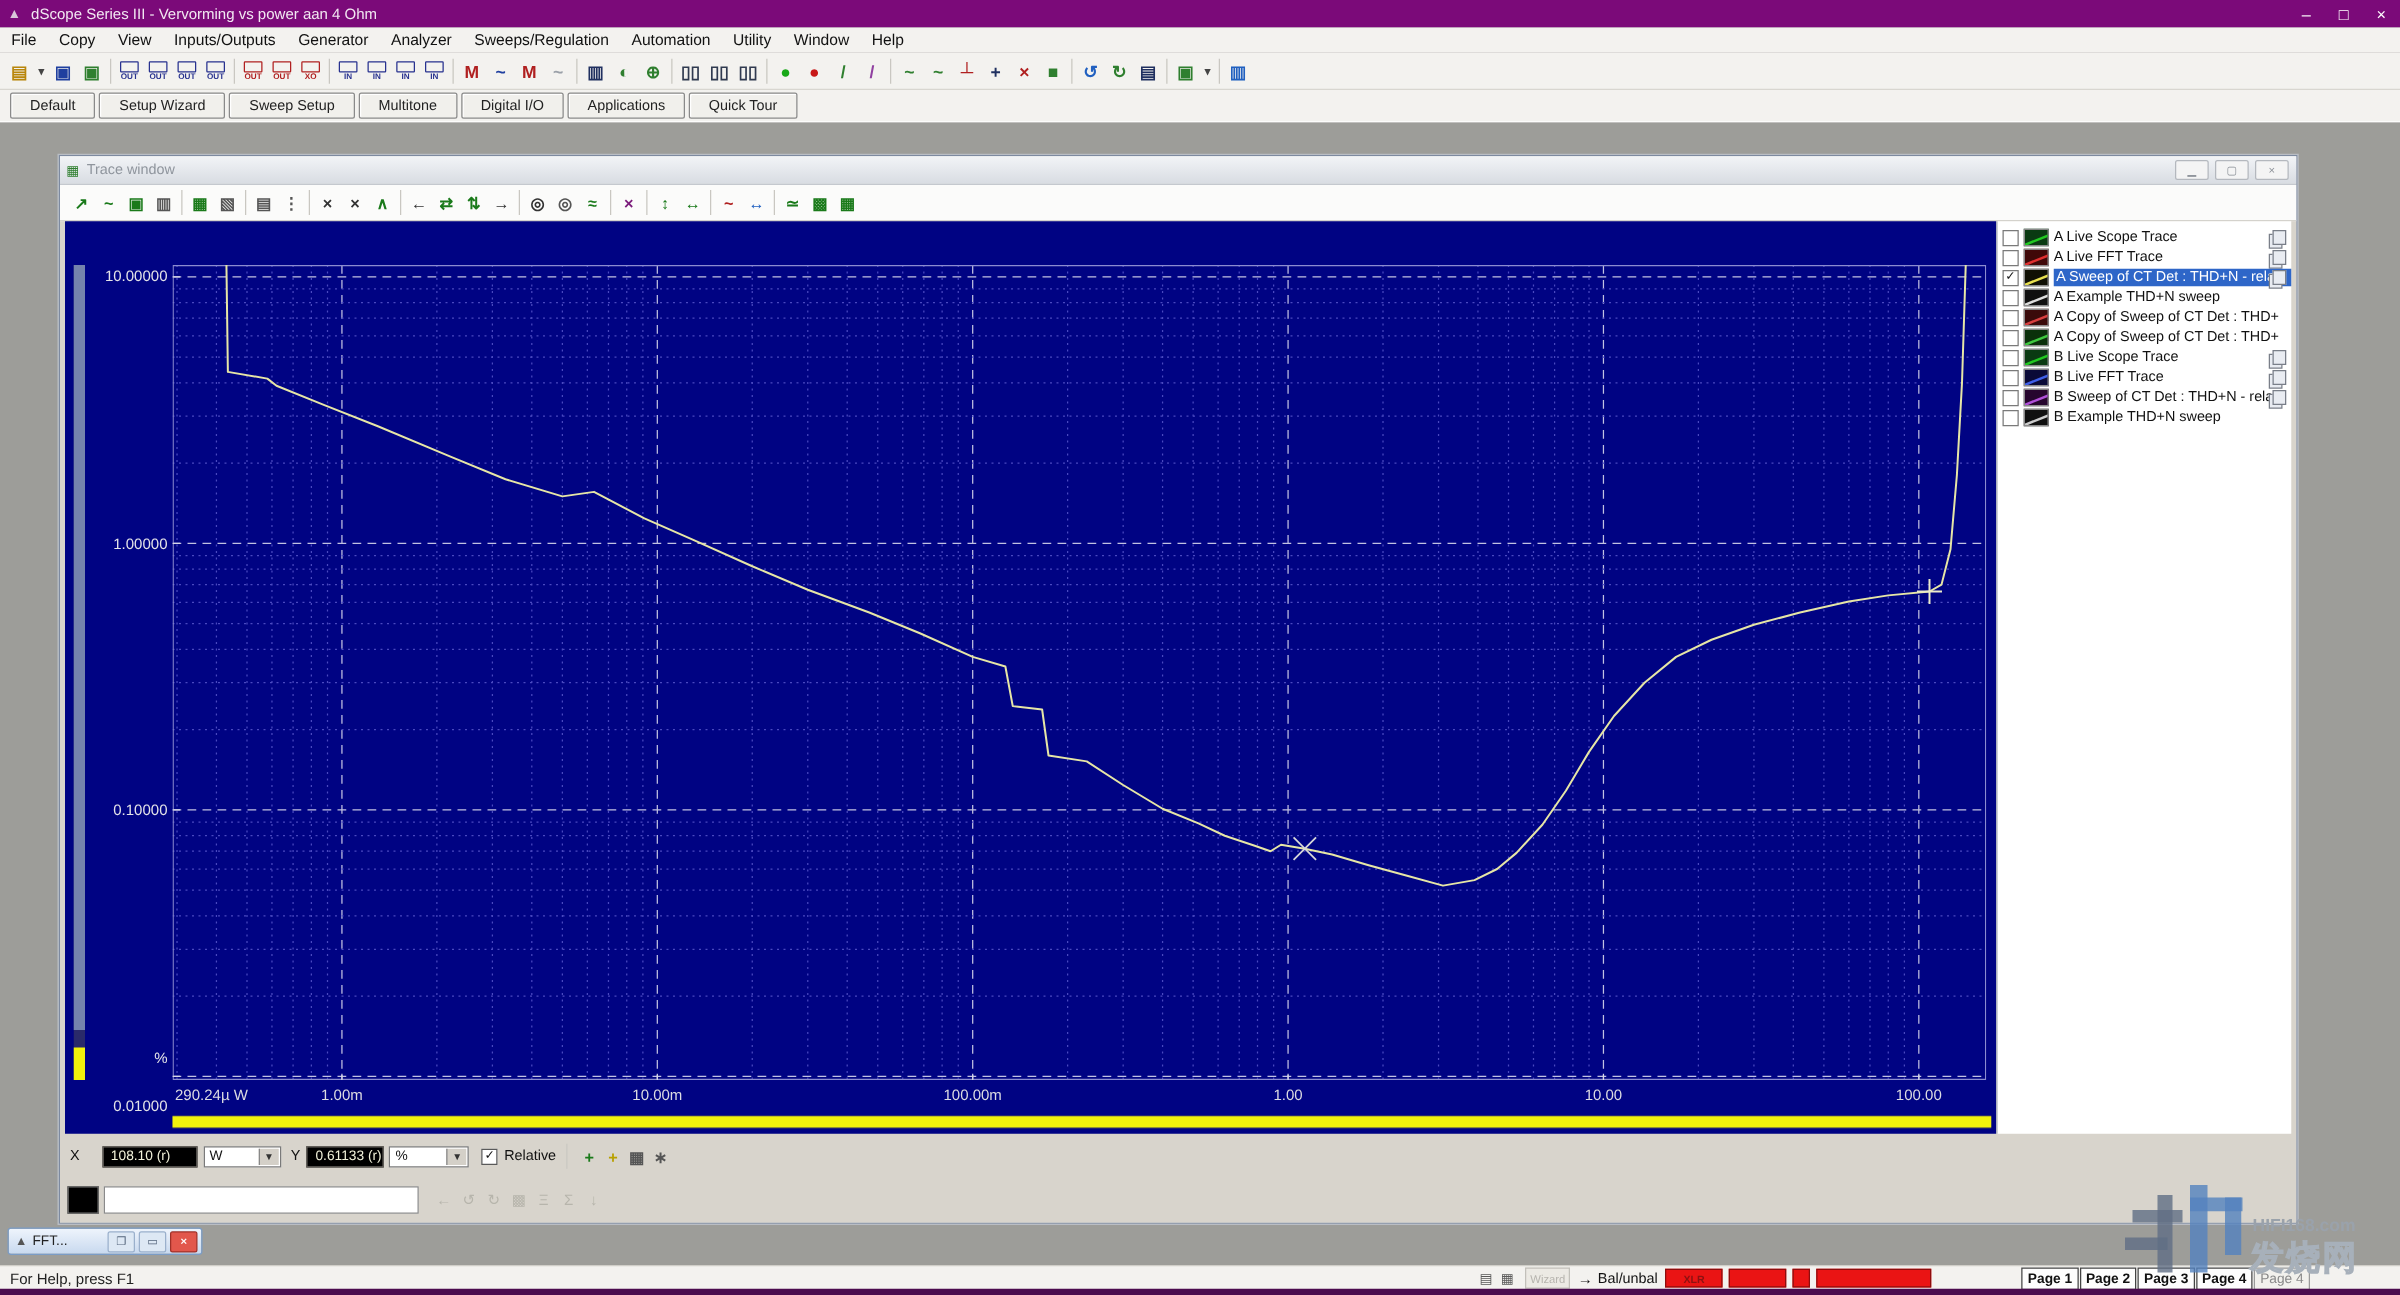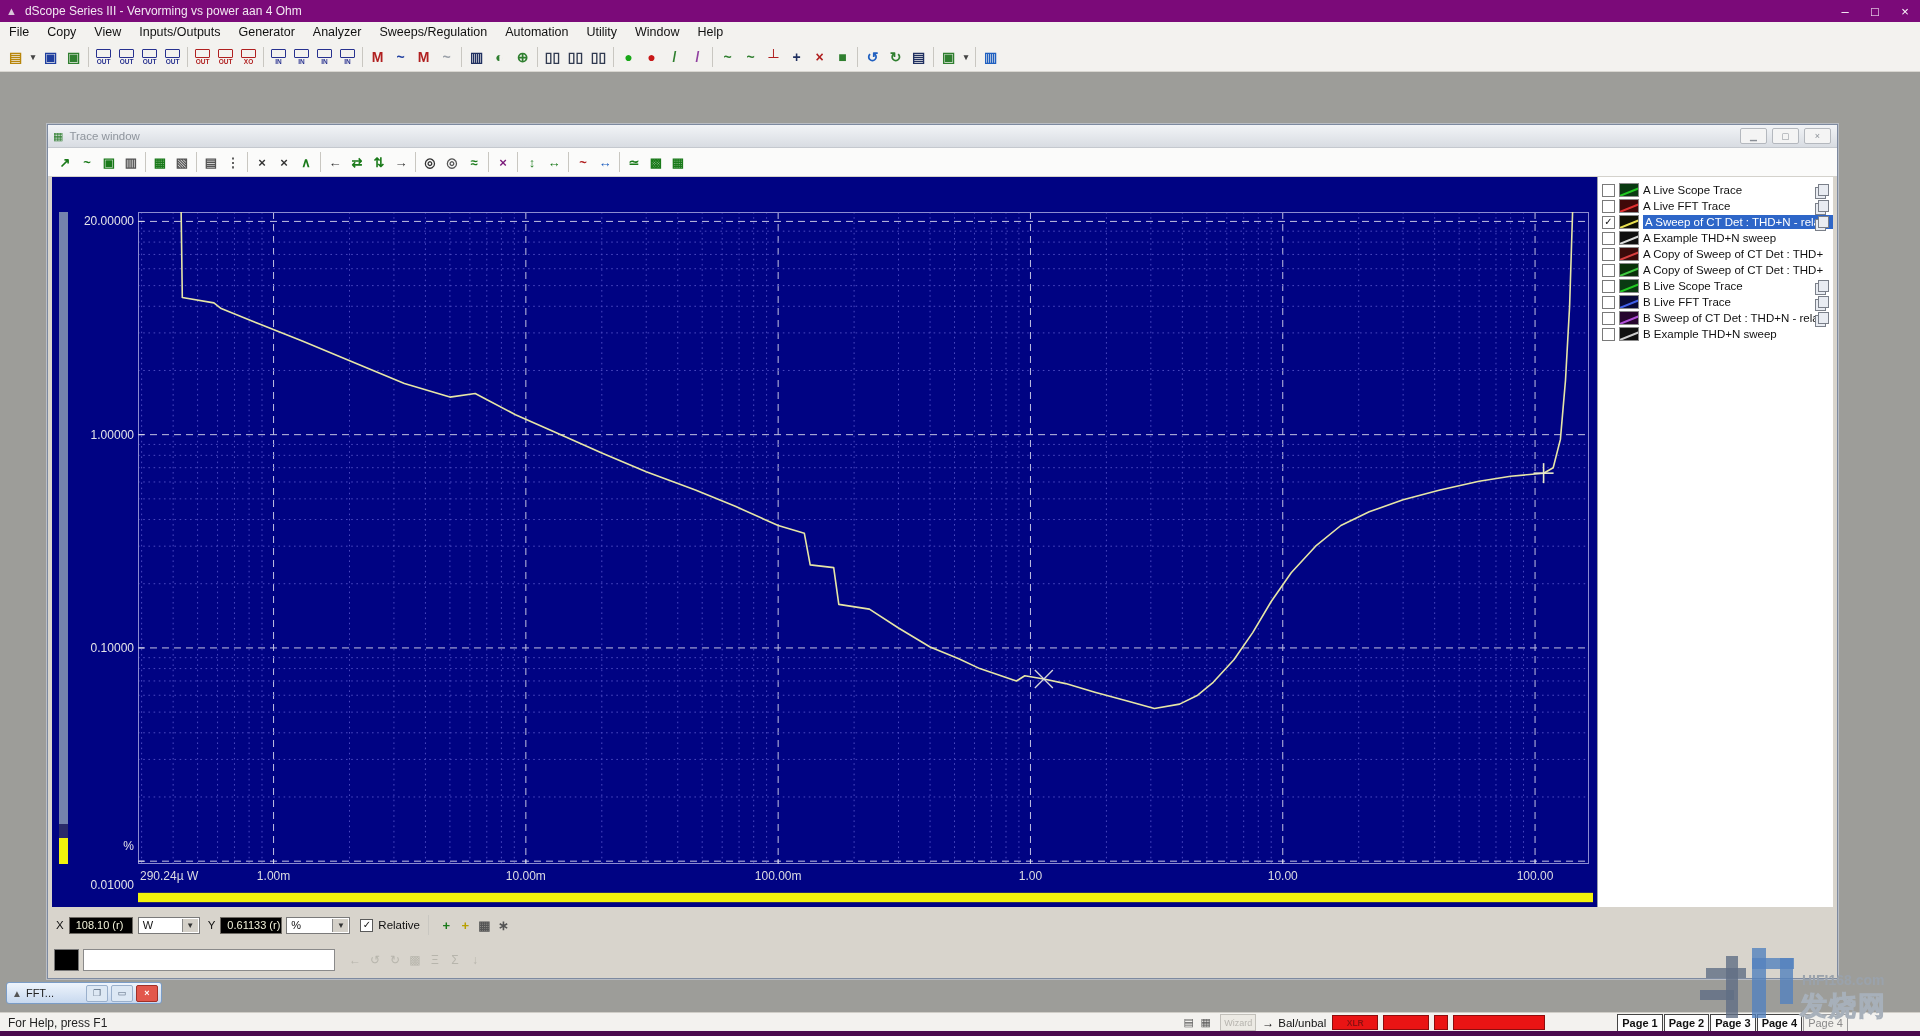--- a/index.html
+++ b/index.html
@@ -225,20 +225,29 @@
       <span class="tb-sep"></span>
       <span class="tbi" style="color: rgb(32, 96, 192);">↺</span>
       <span class="tbi" style="color: rgb(47, 127, 47);">↻</span>
       <span class="tbi" style="color: rgb(32, 48, 96);">▤</span>
       <span class="tb-sep"></span>
       <span class="tbi" style="color: rgb(47, 127, 47);">▣</span>
       <span class="tbi narrow" style="color: rgb(68, 68, 68);">▾</span>
       <span class="tb-sep"></span>
       <span class="tbi" style="color: rgb(32, 96, 192);">▥</span>
     </div>
+  <div class="tabrow" id="tabrow">
+      <span class="tab">Default</span>
+      <span class="tab">Setup Wizard</span>
+      <span class="tab">Sweep Setup</span>
+      <span class="tab">Multitone</span>
+      <span class="tab">Digital I/O</span>
+      <span class="tab">Applications</span>
+      <span class="tab">Quick Tour</span>
+    </div>
 
   <div class="workspace">
     <div class="tw">
       <div class="tw-title">
         <span class="tic">▦</span>
         <span>Trace window</span>
         <span class="tw-btns">
           <span class="twb">▁</span>
           <span class="twb">▢</span>
           <span class="twb">×</span>
@@ -282,21 +291,21 @@
           <span class="tbi" style="color: rgb(26, 122, 26);">▦</span>
         </div>
       <div class="tw-body">
 
         <div class="chart-zone" id="chartZone">
           <div class="vscroll">
             <div class="vthumb"></div>
             <div class="vthumb2"></div>
           </div>
           <div id="ylabels">
-              <div class="ylab" style="top: 37.4147px;">20.00000</div>
+              <div class="ylab" style="top: 37.4147px;">10.00000</div>
               <div class="ylab" style="top: 250.669px;">1.00000</div>
               <div class="ylab" style="top: 463.924px;">0.10000</div>
               <div class="ylab" style="top: 701px;">0.01000</div>
             </div>
           <div class="ylab-unit">%</div>
           <svg id="plot" width="1451" height="652" viewBox="0 0 1451 652">
               <defs>
                 <clipPath id="pc">
                   <rect x="0" y="0" width="1451" height="652"></rect>
                 </clipPath>
@@ -488,21 +497,21 @@
               <span class="cb"></span>
               <span class="tric" style="background: rgb(16, 16, 16);">
                 <i style="border-top-color: rgb(204, 204, 204);"></i>
               </span>
               <span class="llabel">B Example THD+N sweep</span>
             </div>
           </div>
 
         <div class="crow1">
           <span style="margin-left:4px">X</span>
-          <span class="blkfield" style="width:64px;margin-left:5px">108.10 (r)</span>
+          <span class="blkfield" style="width:76px;margin-left:18px">108.10 (r)</span>
           <span class="combo" style="width:62px;margin-left:5px">
             <span>W</span>
               <span class="dd">▼</span>
           </span>
           <span style="margin-left:8px">Y</span>
           <span class="blkfield" style="width:62px;margin-left:5px">0.61133 (r)</span>
           <span class="combo" style="width:64px;margin-left:4px">
             <span>%</span>
               <span class="dd">▼</span>
           </span>

